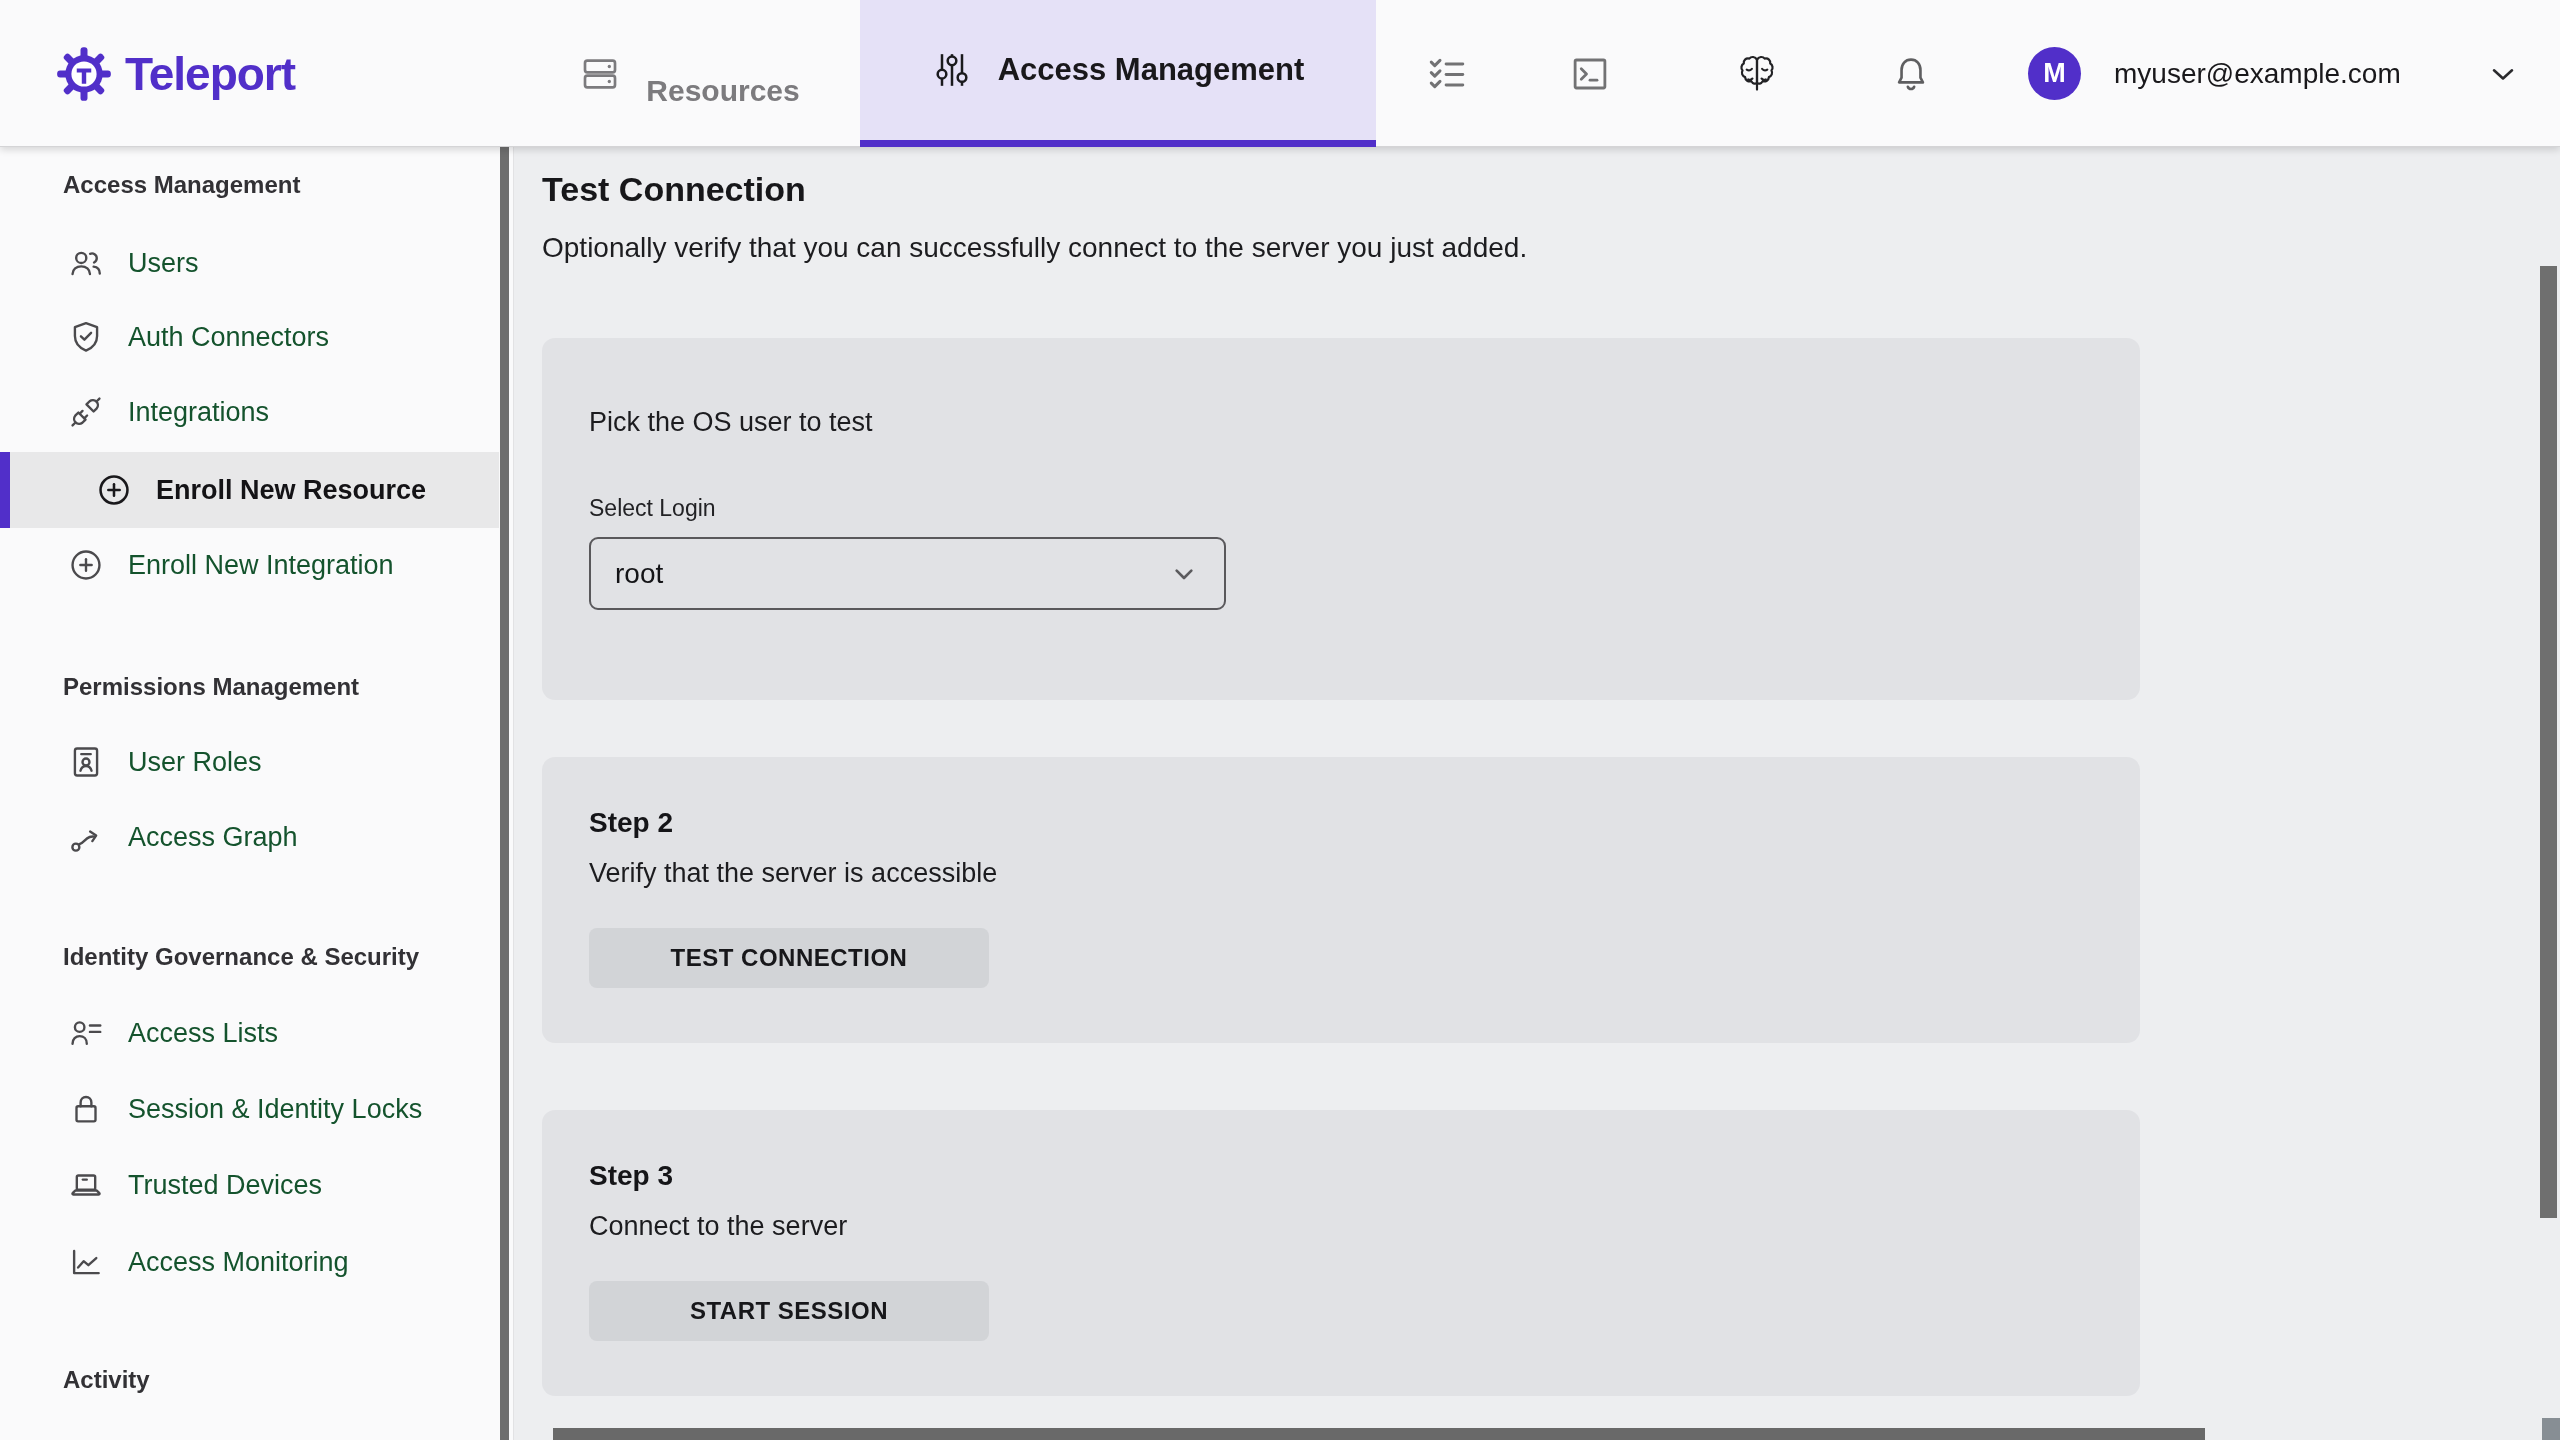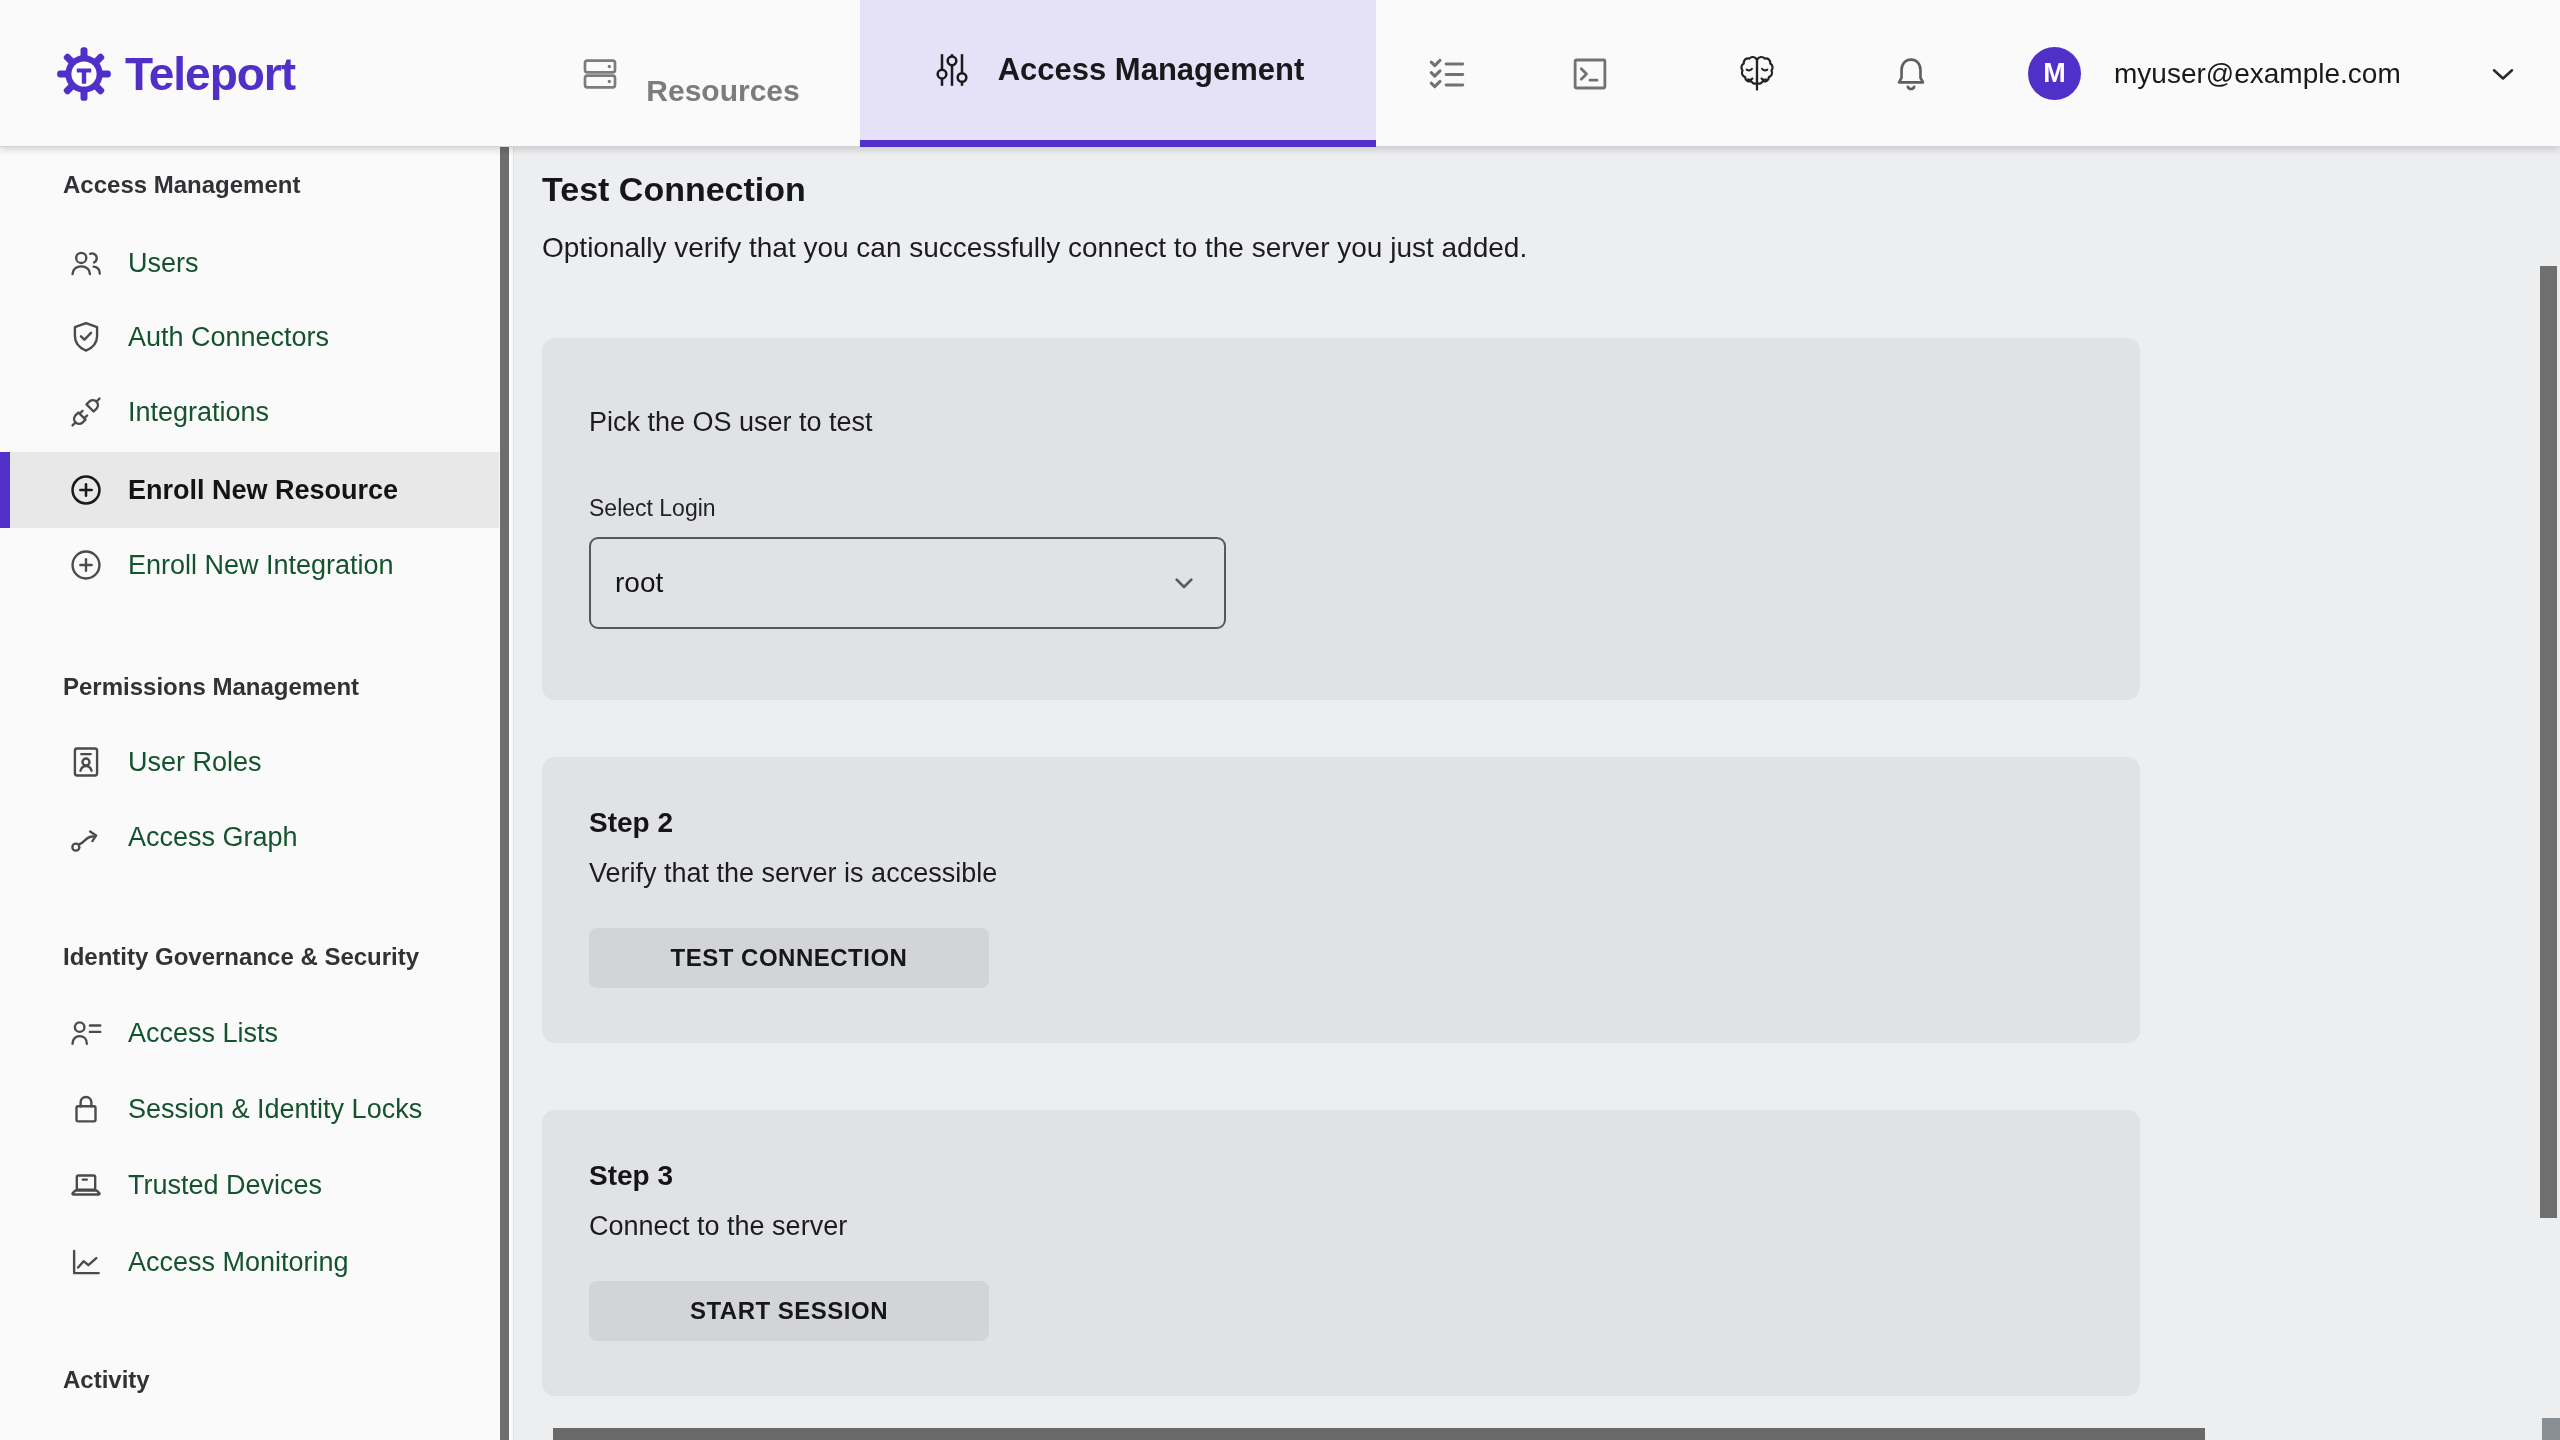--- a/index.html
+++ b/index.html
@@ -42,21 +42,21 @@
   }
   .nav-heading {
     position:absolute; left:63px; height:48px; display:flex; align-items:center;
     font-size:24px; font-weight:bold; color:#323135;
   }
   .nav-item {
     position:absolute; left:0; width:499px; height:76px;
     display:flex; align-items:center; gap:22px; padding-left:66px; cursor:pointer;
   }
   .nav-item .nav-label { font-size:27px; color:#14532d; }
-  .nav-item.active { background:#E8E8E9; border-left:10px solid #512FC9; padding-left:56px; }
+  .nav-item.active { background:#E8E8E9; border-left:10px solid #512FC9; padding-left:84px; }
   .nav-item.active .nav-label { font-weight:bold; color:#141316; }
   .nav-ic { width:40px; height:40px; display:flex; align-items:center; justify-content:center; }
   .sidebar-scrollbar {
     position:absolute; left:500px; top:0; width:9px; height:1293px;
     background:#6E6E6E; cursor:pointer;
   }
   
   main { position:absolute; top:147px; left:515px; width:2045px; height:1293px; }
   .page-title { position:absolute; left:27px; top:23px; font-size:34px; font-weight:bold; color:#17171A; }
   .page-subtitle { position:absolute; left:27px; top:85px; font-size:28px; color:#1D1D20; }
@@ -64,21 +64,21 @@
     position:absolute; left:27px; width:1598px; background:#E1E2E5;
     border-radius:13px; padding:50px 0 0 47px;
   }
   .card-1 { top:191px; height:362px; }
   .card-2 { top:610px; height:286px; }
   .card-3 { top:963px; height:286px; }
   .step-name { font-size:28px; font-weight:bold; color:#151518; }
   .step-desc { font-size:27px; color:#1C1C1F; margin-top:19px; }
   .field-label { font-size:23px; color:#222225; margin-top:57px; }
   .select-box {
-    margin-top:15px; width:637px; height:92px;
+    margin-top:15px; width:637px; height:73px;
     border:2px solid #59585B; border-radius:9px;
     display:flex; align-items:center; padding:4px 24px; cursor:pointer;
   }
   .select-value { font-size:28px; color:#141417; }
   .select-chevron { margin-left:auto; display:flex; }
   .action-btn {
     margin-top:39px; width:400px; height:60px;
     background:#D2D4D7; border:none; border-radius:8px;
     font-family:"Liberation Sans", sans-serif;
     font-size:24px; font-weight:bold; letter-spacing:0.5px; color:#17171A;

